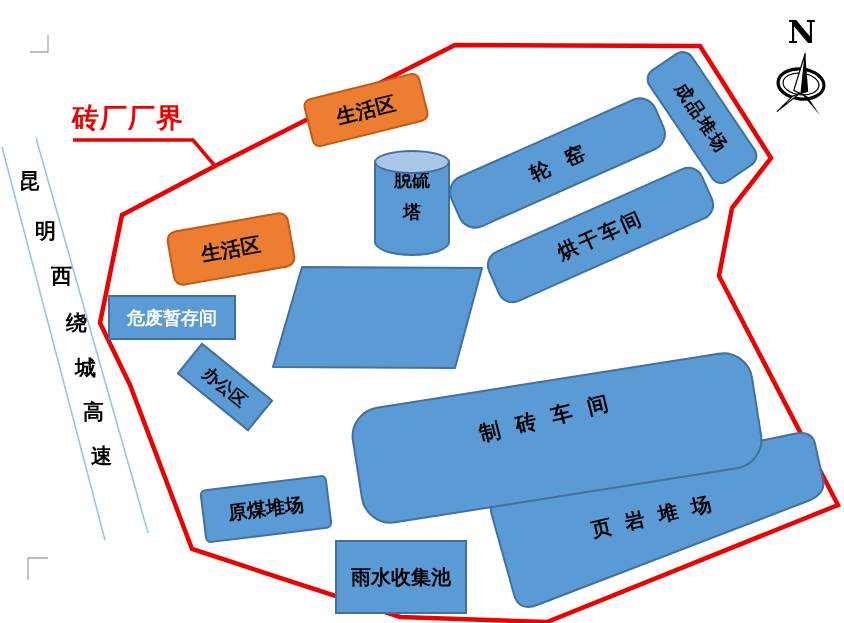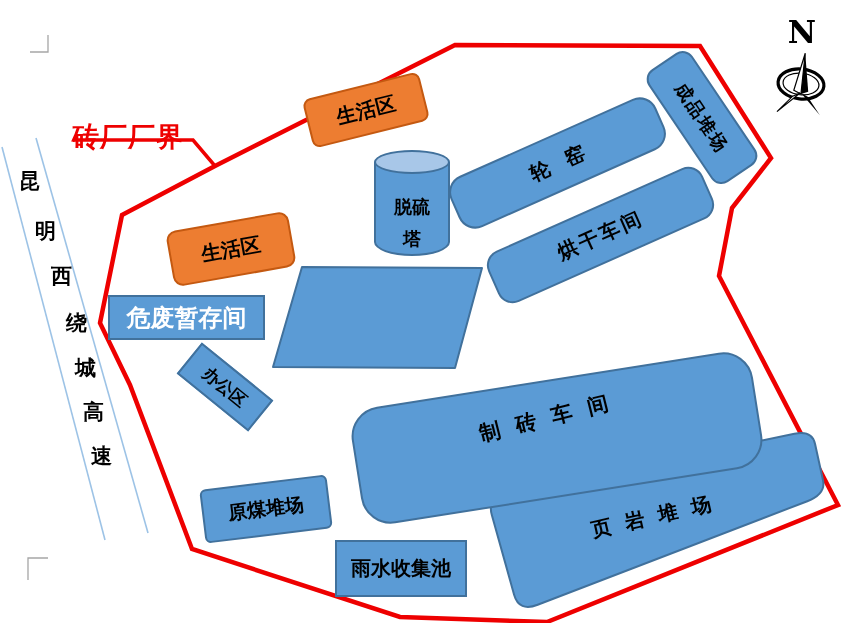--- a/index.html
+++ b/index.html
@@ -17,31 +17,31 @@
   }
   .fac .lbl{white-space:nowrap;}
   .fac.orange{background:var(--living-orange);border-color:var(--living-orange-border);}
   .fac.white-text{color:#fff;}
   
   .cyl{position:absolute;z-index:2;}
   .cyl .body{
     position:absolute;left:0;top:12px;width:76px;height:94px;box-sizing:border-box;
     background:var(--facility-blue);border:2px solid var(--facility-blue-border);
     border-radius:0 0 50% 50% / 0 0 14px 14px;
-    display:flex;align-items:flex-end;justify-content:center;text-align:center;
+    display:flex;align-items:flex-start;justify-content:center;text-align:center;
     font-weight:bold;font-size:18px;line-height:1.75;
   }
   .cyl .top{
     position:absolute;left:0;top:0;width:76px;height:24px;box-sizing:border-box;
     background:var(--tower-top);border:2px solid var(--facility-blue-border);border-radius:50%;
   }
   
   .boundary-label{
     position:absolute;left:72px;top:100px;z-index:3;
-    color:var(--boundary-red);font-weight:bold;font-size:27px;letter-spacing:1px;white-space:nowrap;margin-top:19px;
+    color:var(--boundary-red);font-weight:bold;font-size:27px;letter-spacing:1px;white-space:nowrap;
   }
   
   .road-char{
     position:absolute;z-index:2;font-weight:bold;font-size:21px;line-height:1;
   }
   
   .north-label{
     position:absolute;left:782px;top:14px;z-index:3;width:40px;text-align:center;
     font-family:"DejaVu Serif","Liberation Serif",serif;font-weight:bold;font-size:31px;
   }
@@ -125,35 +125,35 @@
 
   <div class="fac" style="left:483px;top:207px;width:235px;height:56px;border-radius:16px;transform:rotate(-24deg);letter-spacing:3px;">
     <span class="lbl">烘干车间</span>
   </div>
 
   <div class="fac" style="left:634px;top:91px;width:136px;height:53px;border-radius:12px;transform:rotate(56deg);font-size:18px;letter-spacing:2px;">
     <span class="lbl">成品堆场</span>
   </div>
 
 
-  <div class="fac white-text" style="left:108px;top:295px;width:157px;height:45px;font-size:24px;">
+  <div class="fac white-text" style="left:108px;top:295px;width:128px;height:45px;font-size:18px;">
     <span class="lbl">危废暂存间</span>
   </div>
 
   <div class="fac" style="left:179px;top:367px;width:92px;height:40px;transform:rotate(39deg);font-size:17px;">
     <span class="lbl">办公区</span>
   </div>
 
   <div class="fac" style="left:354px;top:379px;width:406px;height:118px;border-radius:30px;transform:rotate(-9deg);font-size:21px;">
     <span class="lbl" style="letter-spacing:16px;transform:rotate(-5deg) translateY(-22px);">制砖车间</span>
   </div>
 
   <div class="shape-label" style="left:568px;top:500px;width:180px;height:30px;transform:rotate(-13deg);letter-spacing:14px;">页岩堆场</div>
 
   <div class="fac" style="left:202px;top:482px;width:128px;height:54px;border-radius:6px;transform:rotate(-7deg);font-size:19px;">
     <span class="lbl">原煤堆场</span>
   </div>
 
-  <div class="fac" style="left:335px;top:540px;width:132px;height:57px;">
+  <div class="fac" style="left:335px;top:540px;width:132px;height:74px;">
     <span class="lbl">雨水收集池</span>
   </div>
 
 </div>
 
 </body></html>

